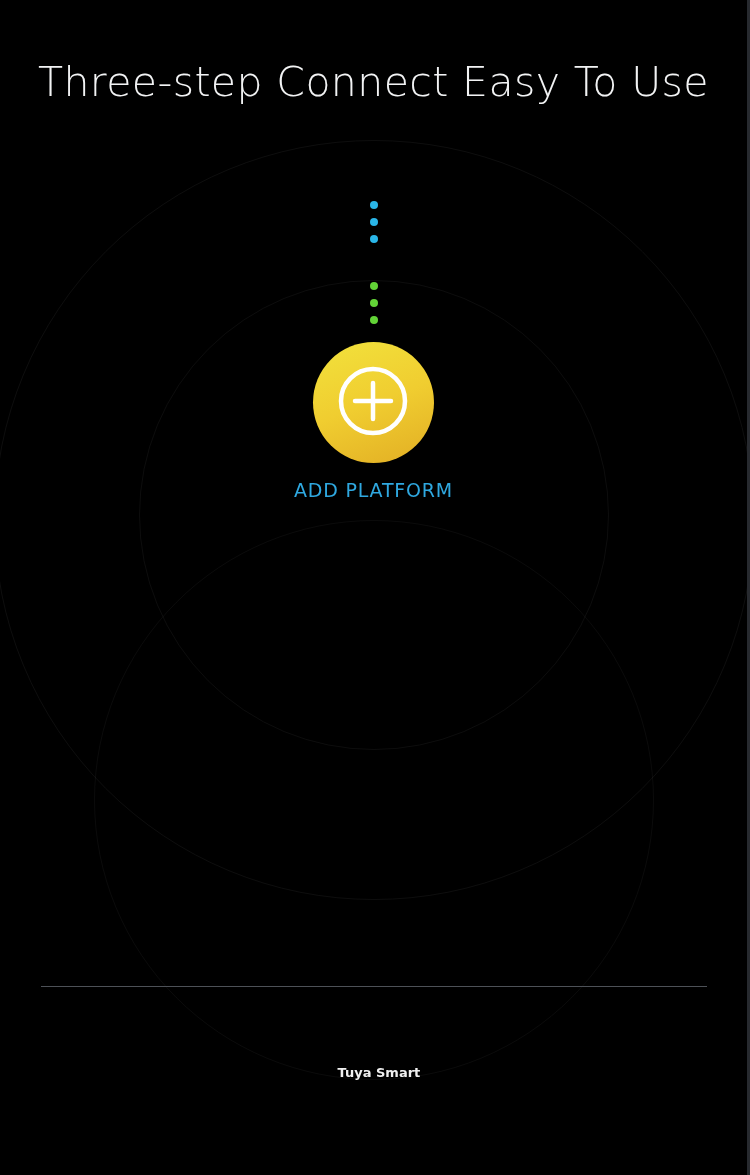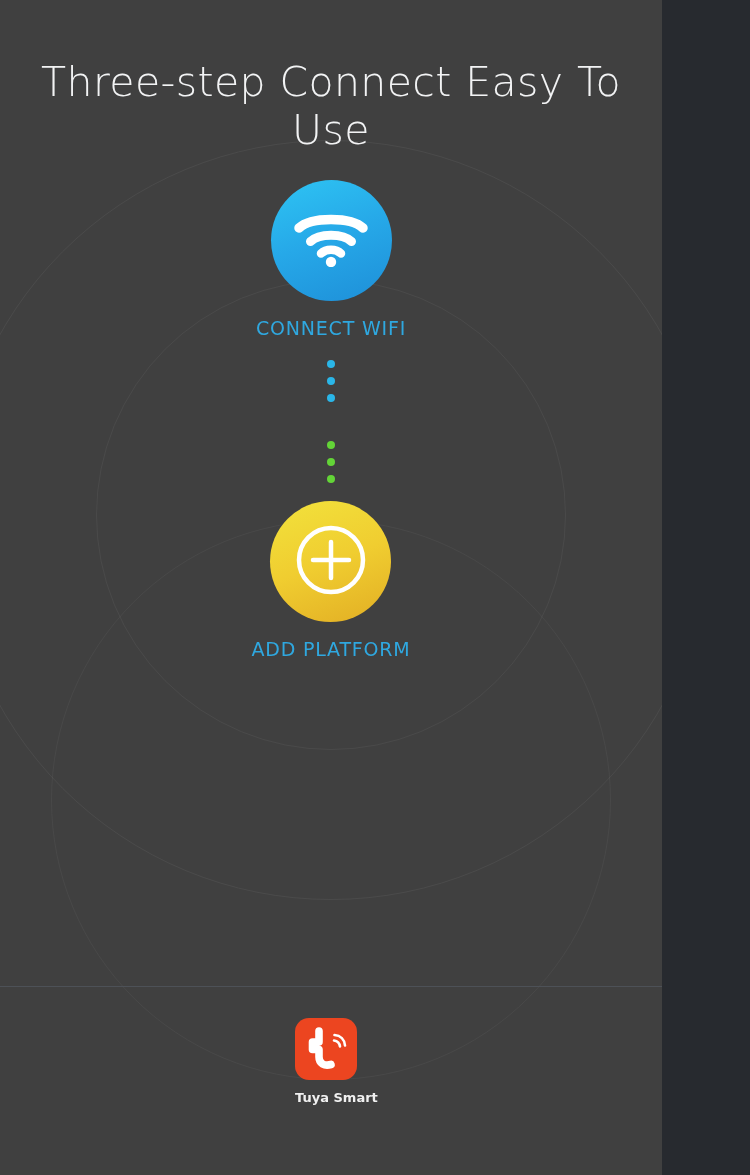--- a/index.html
+++ b/index.html
@@ -7,23 +7,23 @@
   html, body {
     width: 750px;
     height: 1175px;
     background: #272a2f;
     font-family: "Liberation Sans", sans-serif;
     overflow: hidden;
   }
 
   #page {
     position: relative;
-    width: 662px;
+    width: 747px;
     height: 1175px;
-    background: #404040;
+    background: #000000;
     overflow: hidden;
   }
 
   
   .ring {
     position: absolute;
     border-radius: 50%;
     border: 1px solid rgba(255,255,255,0.055);
     pointer-events: none;
   }
@@ -150,22 +150,21 @@
   }
 
   .platforms {
     margin-top: 31px;
     display: flex;
     justify-content: center;
     gap: 52px;
   }
   .platform {
     display: flex;
-    flex-direction: column;
-    align-items: flex-start;
+    align-items: flex-end;
     width: 72px;
   }
   .platform-logo {
     width: 62px;
     height: 62px;
     border-radius: 14px;
     overflow: hidden;
     position: relative;
   }
   .logo-tuya { background: #ec4520; }
@@ -205,33 +204,20 @@
 <div id="page">
 
   <div class="ring ring-outer"></div>
   <div class="ring ring-inner"></div>
   <div class="ring ring-lower"></div>
 
   <div class="page-title">Three-step Connect Easy To Use</div>
 
   <div class="steps">
 
-    <div class="step">
-      <div class="step-circle circle-wifi">
-        <span>
-          <svg width="74" height="56" viewBox="0 0 74 56" fill="none">
-            <path d="M5 17 C17 5.5, 57 5.5, 69 17" stroke="#ffffff" stroke-width="9.5" stroke-linecap="round" fill="none"></path>
-            <path d="M16.5 30.5 C25 22, 49 22, 57.5 30.5" stroke="#ffffff" stroke-width="9" stroke-linecap="round" fill="none"></path>
-            <path d="M27 42.5 C32 37.5, 42 37.5, 47 42.5" stroke="#ffffff" stroke-width="8.5" stroke-linecap="round" fill="none"></path>
-            <circle cx="37" cy="51" r="5.2" fill="#ffffff"></circle>
-          </svg>
-        </span>
-      </div>
-      <div class="step-label">CONNECT WIFI</div>
-    </div>
 
     <div class="dots dots-blue">
       <span class="dot"></span>
       <span class="dot"></span>
       <span class="dot"></span>
     </div>
 
 
     <div class="dots dots-green">
       <span class="dot"></span>

